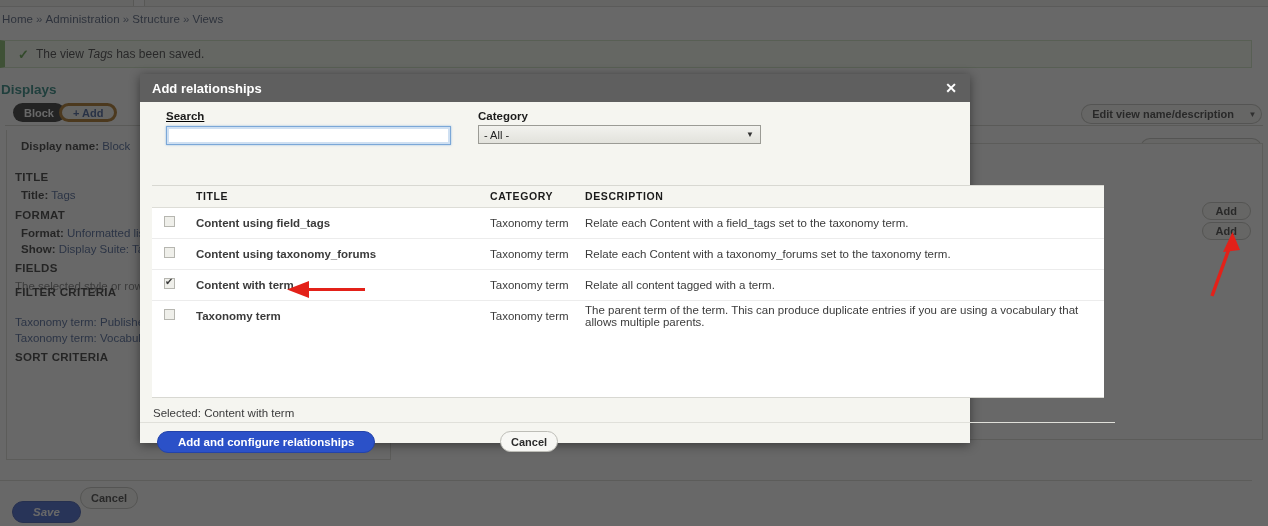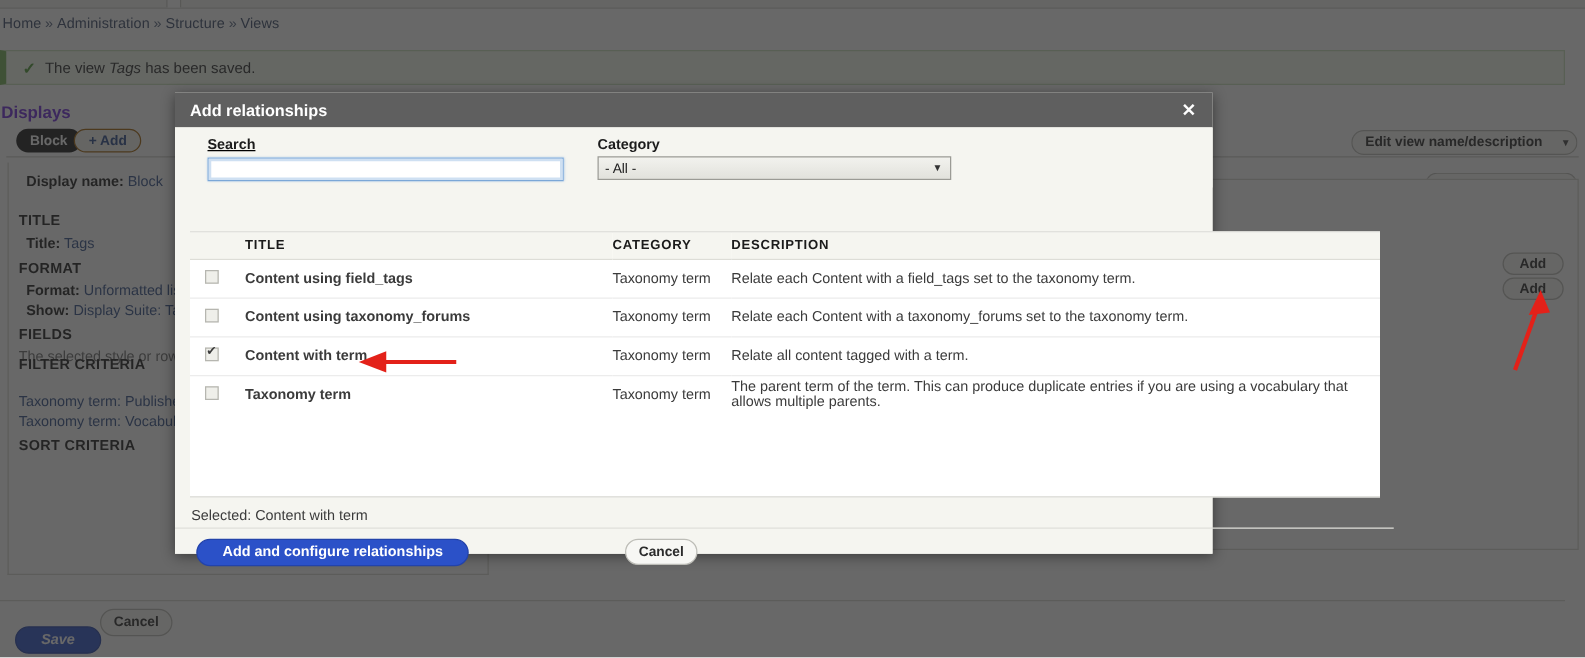--- a/index.html
+++ b/index.html
@@ -44,36 +44,36 @@
     display: flex; align-items: center; padding-left: 13px;
     font-size: 12px; color: #2b2b2b;
   }
   .status-check {
     color: #4f9a34; font-size: 13px; margin-right: 7px; font-weight: bold;
   }
   .status-msg em { font-style: italic; }
 
   .displays-h {
     position: absolute; left: 1px; top: 82px;
-    font-size: 13.5px; font-weight: bold; color: #6d28d9;
+    font-size: 13.5px; font-weight: bold; color: #0f766e;
   }
 
   .display-tabs {
     position: absolute; left: 5px; top: 100px; width: 1258px; height: 26px;
     border-bottom: 1px solid #cfcfc9;
   }
   .pill {
     position: absolute; display: inline-flex; align-items: center; justify-content: center;
     height: 19px; padding: 0 11px; border-radius: 10px;
     font-size: 11px; font-weight: bold;
   }
   .pill-active { left: 8px; top: 3px; background: #1a1a1a; color: #ffffff; }
   .pill-add {
     left: 54px; top: 3px; background: #f3f3ef; color: #2b4a8b;
-    border: 1px solid #a16207; font-weight: bold;
+    border: 3px solid #a16207; font-weight: bold;
   }
 
   .left-col {
     position: absolute; left: 6px; top: 130px; width: 385px; height: 330px;
     border: 1px solid #d6d6d0; border-top: none; background: #ffffff;
   }
   .ln { position: absolute; font-size: 11.5px; white-space: nowrap; }
   .ln b { color: #1c1c1c; font-weight: bold; }
   .ln a { color: #34518a; text-decoration: none; }
   .sect {

